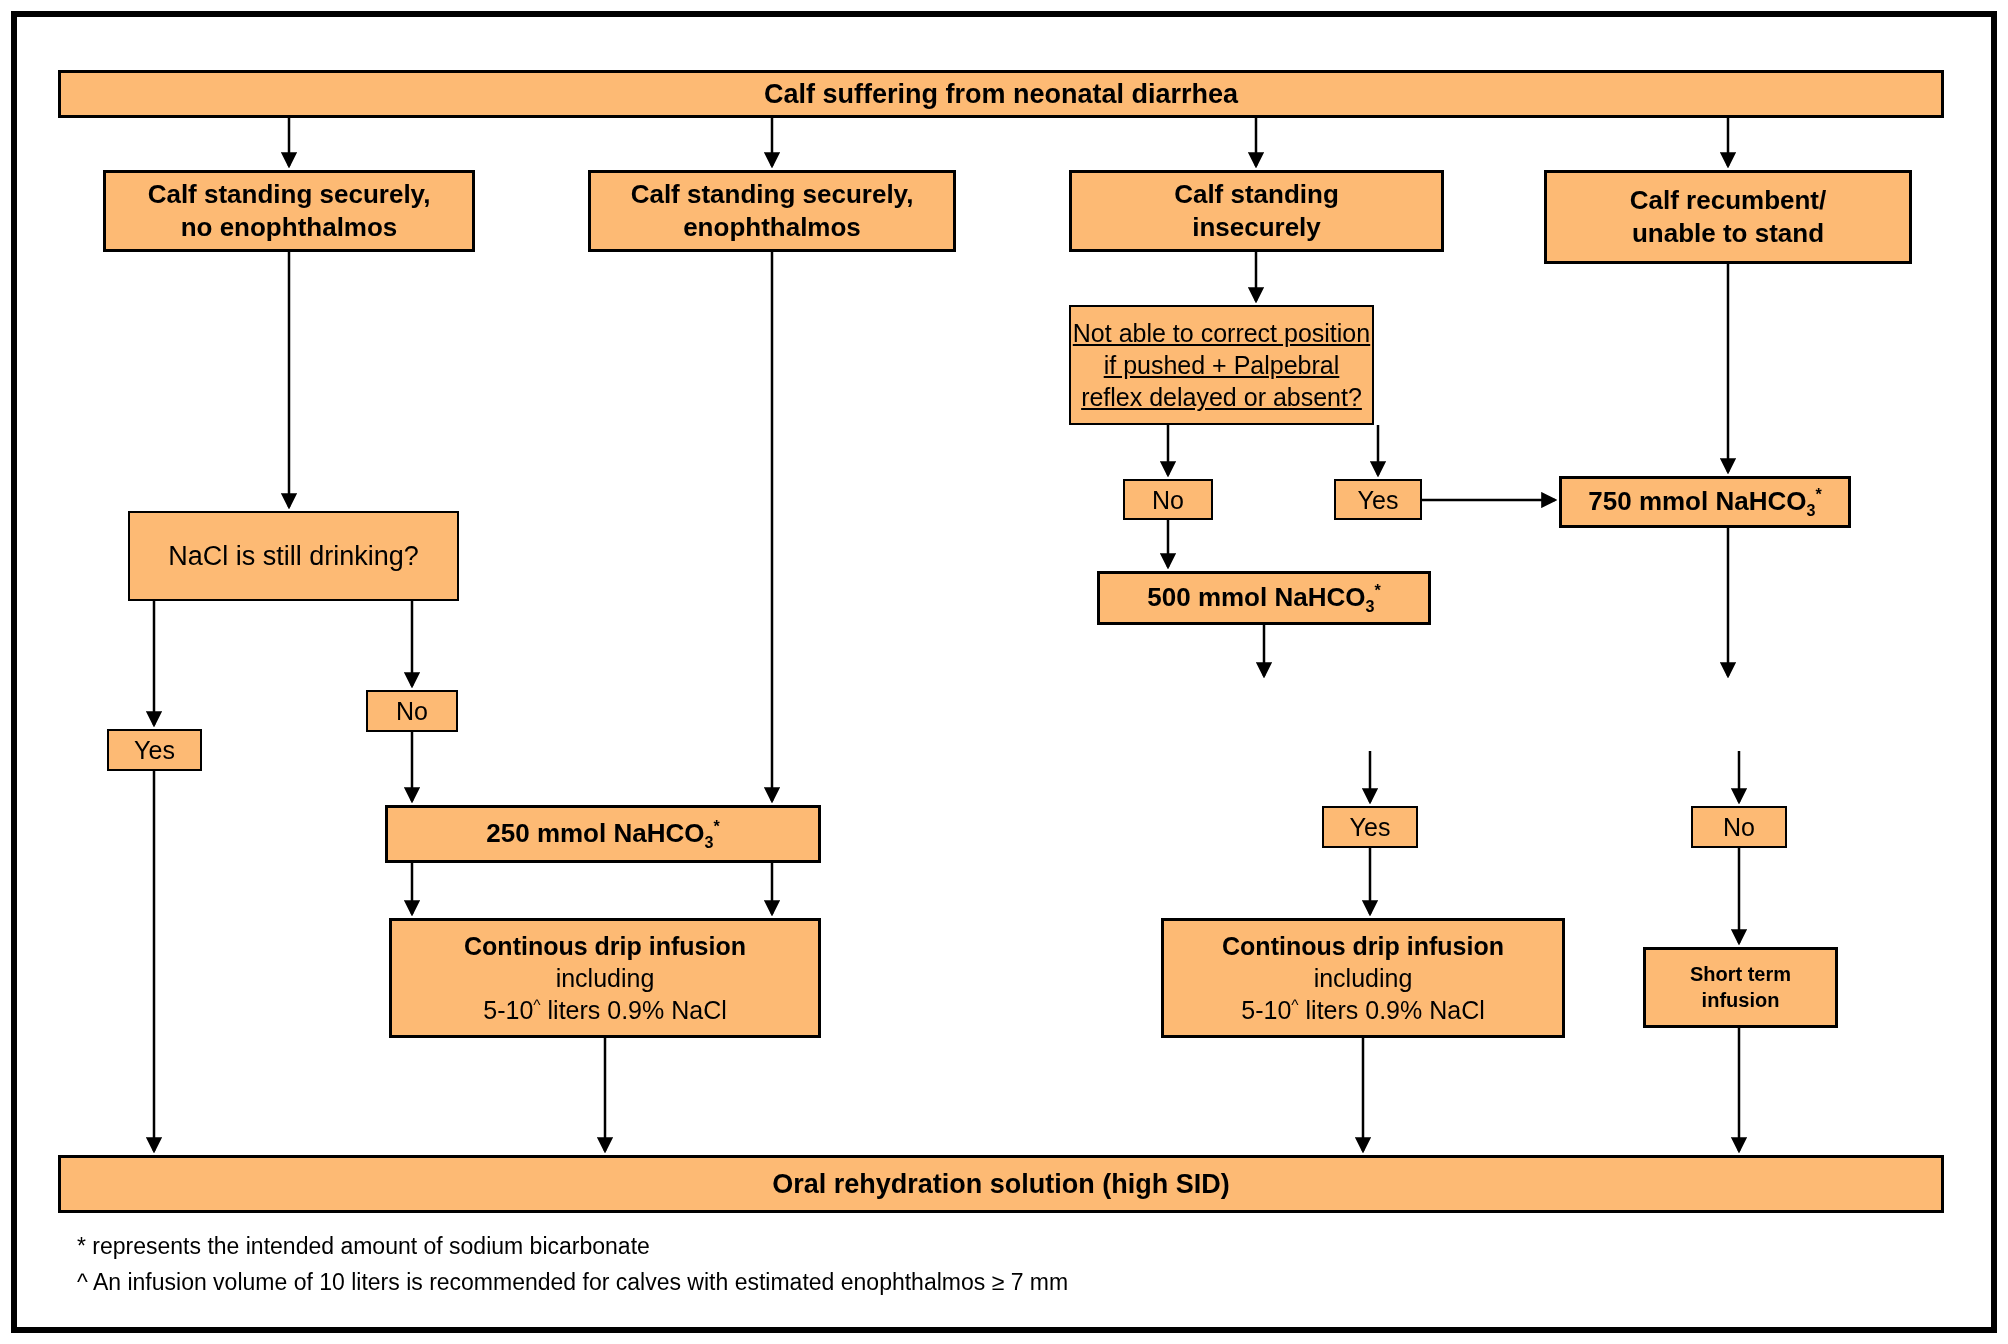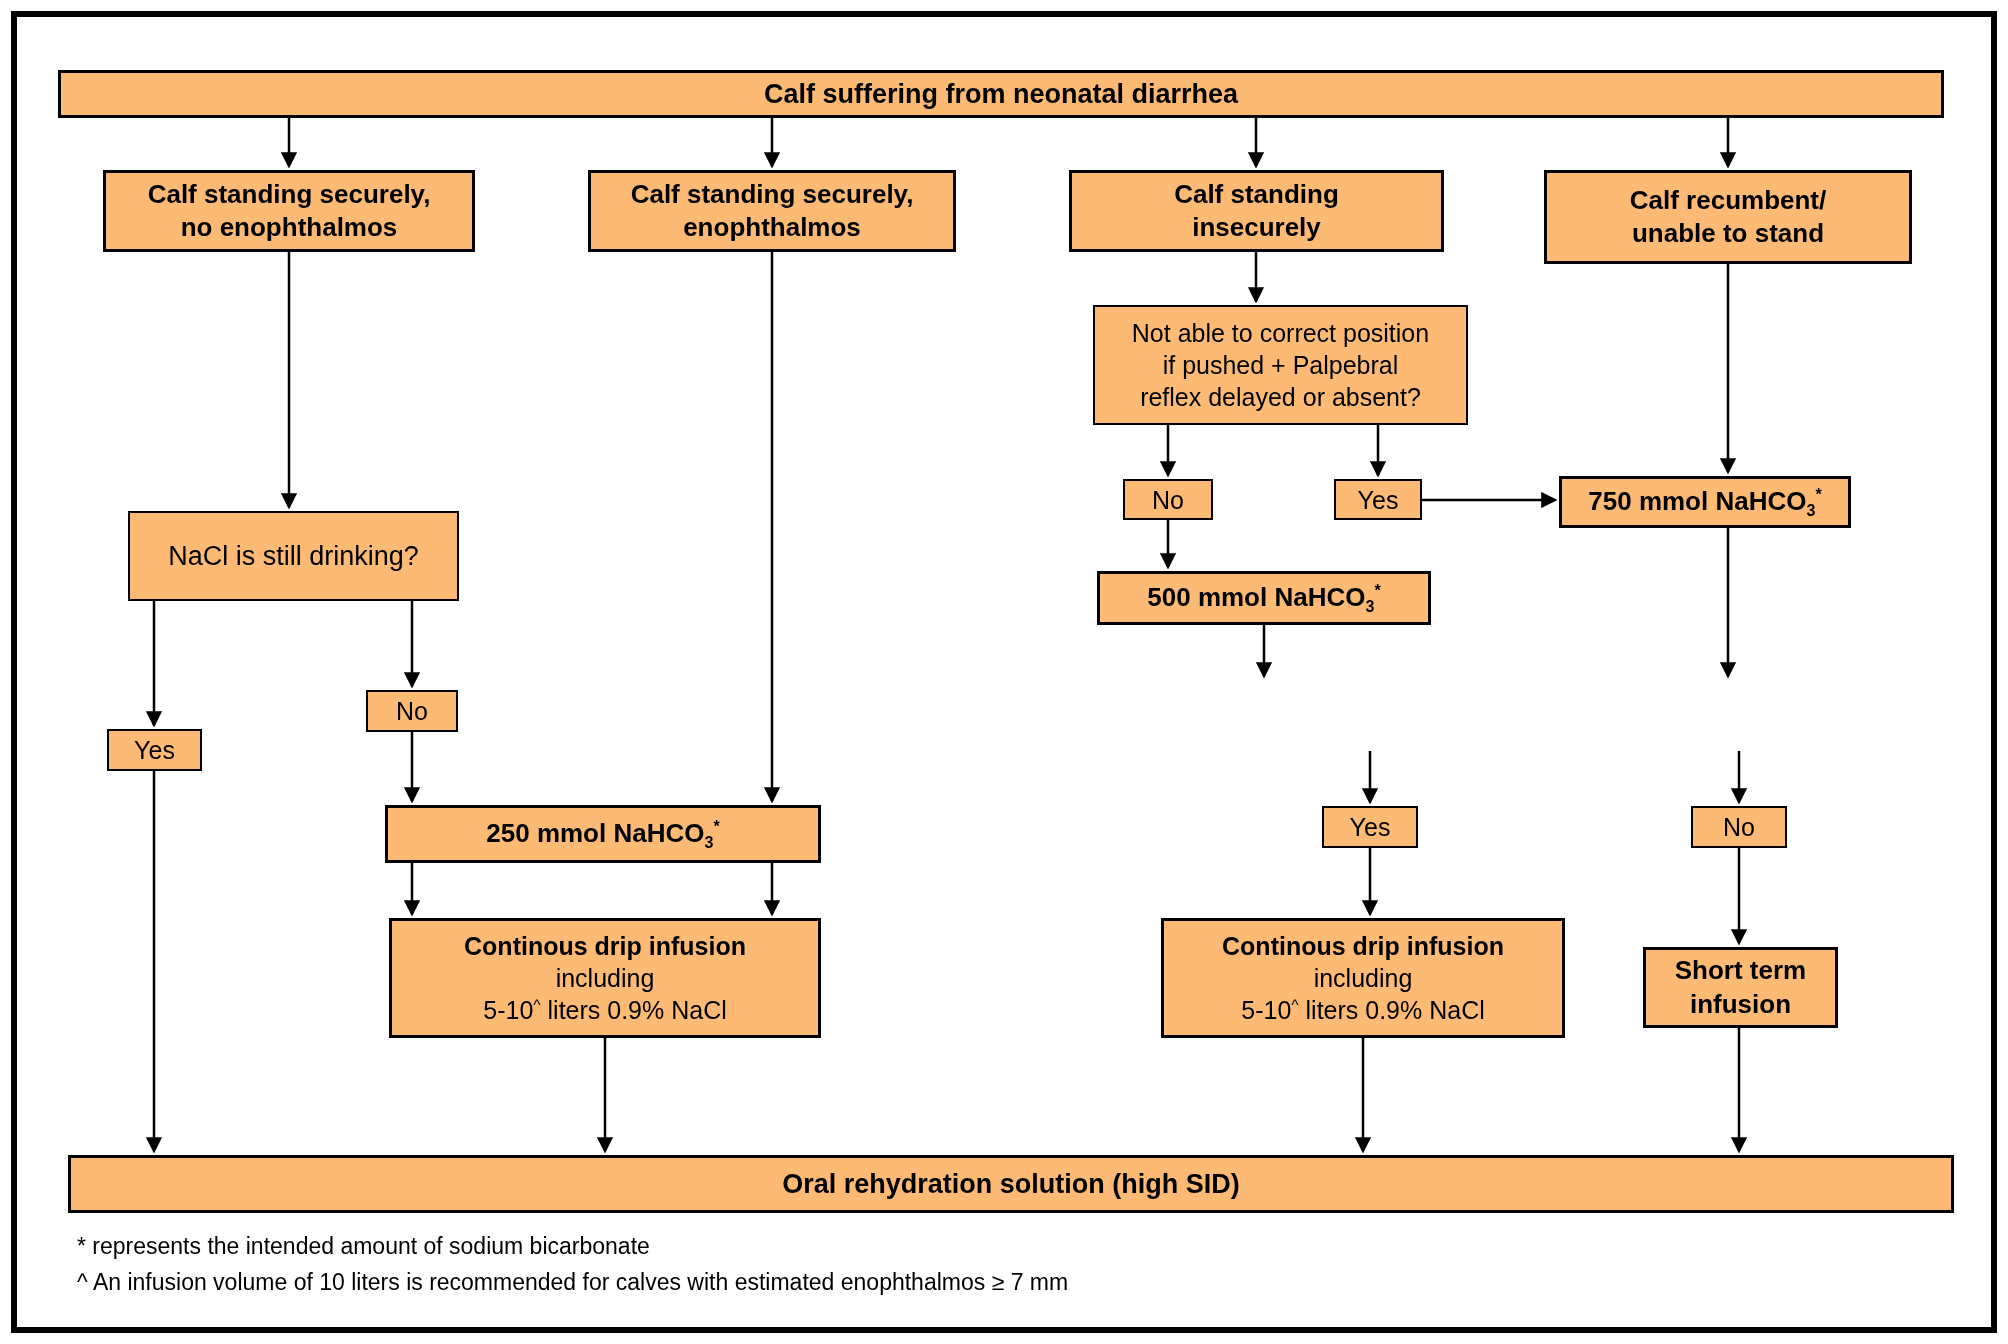--- a/index.html
+++ b/index.html
@@ -44,33 +44,33 @@
   sup { font-size: 0.62em; }
 
   #top-box    { left: 58px;   top: 70px;   width: 1886px; height: 48px;  font-size: 27px; }
   #b1         { left: 103px;  top: 170px;  width: 372px;  height: 82px;  font-size: 26px; }
   #b2         { left: 588px;  top: 170px;  width: 368px;  height: 82px;  font-size: 26px; }
   #b3         { left: 1069px; top: 170px;  width: 375px;  height: 82px;  font-size: 26px; }
   #b4         { left: 1544px; top: 170px;  width: 368px;  height: 94px;  font-size: 26px; }
   #drinking   { left: 128px;  top: 511px;  width: 331px;  height: 90px;  font-size: 27px; }
   #yes1       { left: 107px;  top: 729px;  width: 95px;   height: 42px; }
   #no1        { left: 366px;  top: 690px;  width: 92px;   height: 42px; }
-  #notable    { left: 1093px; top: 305px;  width: 375px;  height: 120px; }
+  #notable    { left: 1069px; top: 305px;  width: 305px;  height: 120px; text-decoration: underline; }
   #no3        { left: 1123px; top: 479px;  width: 90px;   height: 41px; }
   #yes3       { left: 1334px; top: 479px;  width: 88px;   height: 41px; }
   #box750     { left: 1559px; top: 476px;  width: 292px;  height: 52px;  font-size: 26px; }
   #box500     { left: 1097px; top: 571px;  width: 334px;  height: 54px;  font-size: 26px; }
   #enoph      { left: 1084px; top: 680px;  width: 822px;  height: 71px;  font-size: 27px; }
   #yes4       { left: 1322px; top: 806px;  width: 96px;   height: 42px; }
   #no4        { left: 1691px; top: 806px;  width: 96px;   height: 42px; }
   #box250     { left: 385px;  top: 805px;  width: 436px;  height: 58px;  font-size: 26px; }
   #drip-left  { left: 389px;  top: 918px;  width: 432px;  height: 120px; }
   #drip-right { left: 1161px; top: 918px;  width: 404px;  height: 120px; }
-  #short-term { left: 1643px; top: 947px;  width: 195px;  height: 81px;  font-size: 26px; }
-  #bottom-box { left: 68px;   top: 1155px; width: 1886px; height: 58px;  font-size: 27px; }
+  #short-term { left: 1643px; top: 947px;  width: 195px;  height: 81px;  font-size: 20px; }
+  #bottom-box { left: 58px;   top: 1155px; width: 1886px; height: 58px;  font-size: 27px; }
 
   .footnote {
     position: absolute;
     left: 77px;
     font-size: 23px;
     line-height: 1.3;
   }
   #footnote1 { top: 1232px; }
   #footnote2 { top: 1268px; }
 </style>

